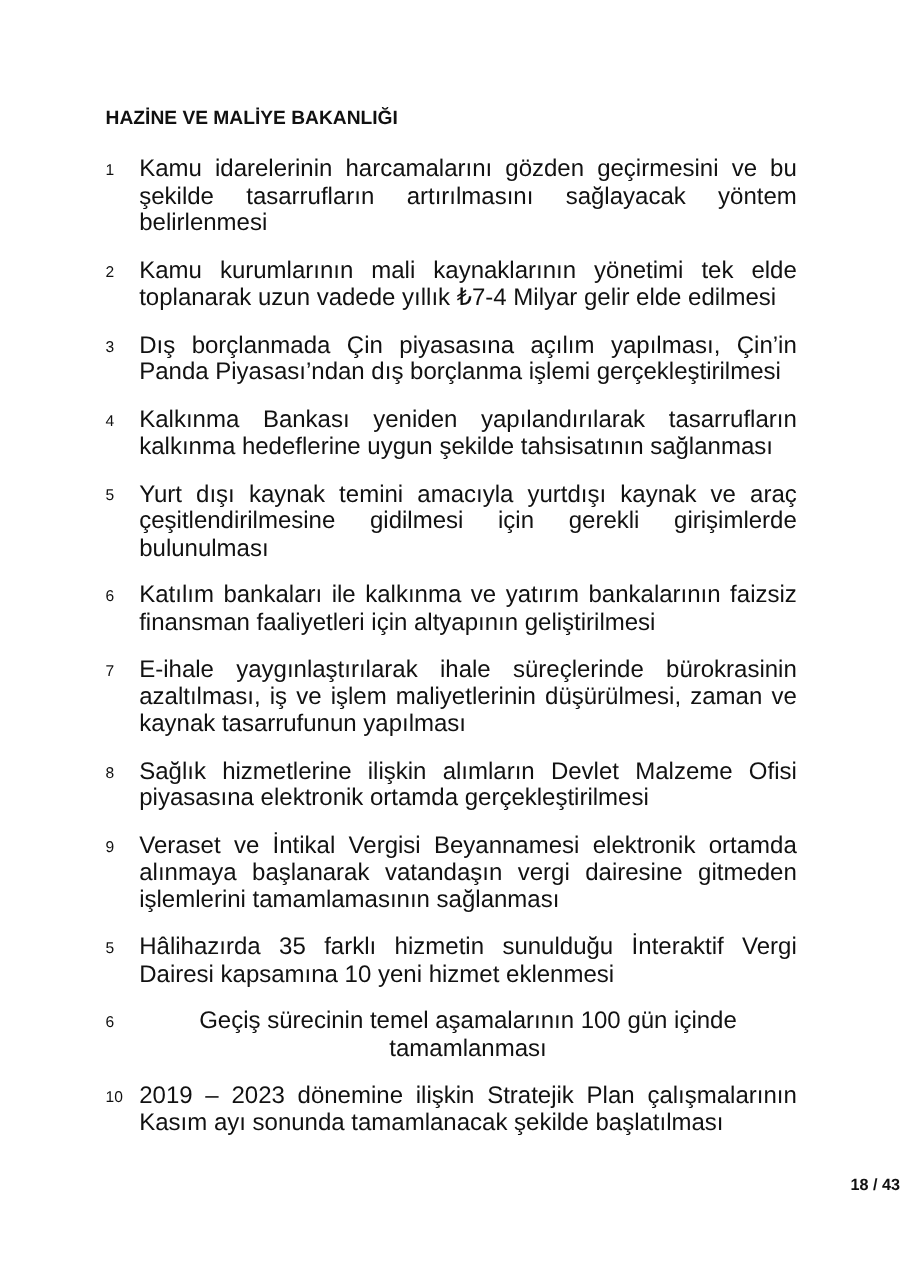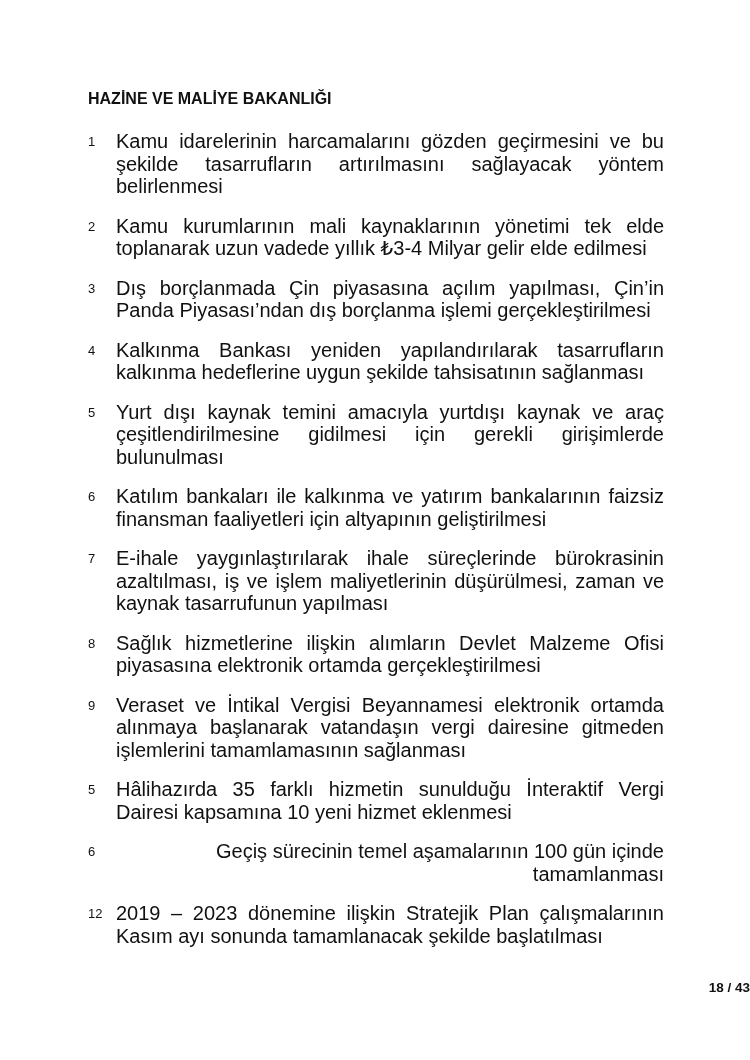--- a/index.html
+++ b/index.html
@@ -54,21 +54,21 @@
       color: #111;
     }
     .text {
       flex: 1;
       font-size: 20px;
       line-height: 22.5px;
       text-align: justify;
       color: #111;
     }
     .item.last-justify .text {
-      text-align: right;
+      text-align: center;
     }
     .footer {
       position: absolute;
       left: 0;
       width: 750px;
       top: 980px;
       text-align: right;
       font-size: 13.5px;
       font-weight: bold;
       color: #111;
@@ -80,21 +80,21 @@
 <div class="page">
   <div class="title">HAZİNE VE MALİYE BAKANLIĞI</div>
 
   <ol class="items">
     <li class="item">
       <span class="num">1</span>
       <span class="text">Kamu idarelerinin harcamalarını gözden geçirmesini ve bu şekilde tasarrufların artırılmasını sağlayacak yöntem belirlenmesi</span>
     </li>
     <li class="item">
       <span class="num">2</span>
-      <span class="text">Kamu kurumlarının mali kaynaklarının yönetimi tek elde toplanarak uzun vadede yıllık  ₺3-4 Milyar gelir elde edilmesi</span>
+      <span class="text">Kamu kurumlarının mali kaynaklarının yönetimi tek elde toplanarak uzun vadede yıllık  ₺7-4 Milyar gelir elde edilmesi</span>
     </li>
     <li class="item">
       <span class="num">3</span>
       <span class="text">Dış borçlanmada Çin piyasasına açılım yapılması, Çin’in Panda Piyasası’ndan dış borçlanma işlemi gerçekleştirilmesi</span>
     </li>
     <li class="item">
       <span class="num">4</span>
       <span class="text">Kalkınma Bankası yeniden yapılandırılarak tasarrufların kalkınma hedeflerine uygun şekilde tahsisatının sağlanması</span>
     </li>
     <li class="item">
@@ -119,19 +119,19 @@
     </li>
     <li class="item">
       <span class="num">5</span>
       <span class="text">Hâlihazırda 35 farklı hizmetin sunulduğu İnteraktif Vergi Dairesi kapsamına 10 yeni hizmet eklenmesi</span>
     </li>
     <li class="item last-justify">
       <span class="num">6</span>
       <span class="text">Geçiş sürecinin temel aşamalarının 100 gün içinde tamamlanması</span>
     </li>
     <li class="item">
-      <span class="num">12</span>
+      <span class="num">10</span>
       <span class="text">2019 – 2023 dönemine ilişkin Stratejik Plan çalışmalarının Kasım ayı sonunda tamamlanacak şekilde başlatılması</span>
     </li>
   </ol>
 
   <div class="footer">18 / 43</div>
 </div>
 
 </body></html>

